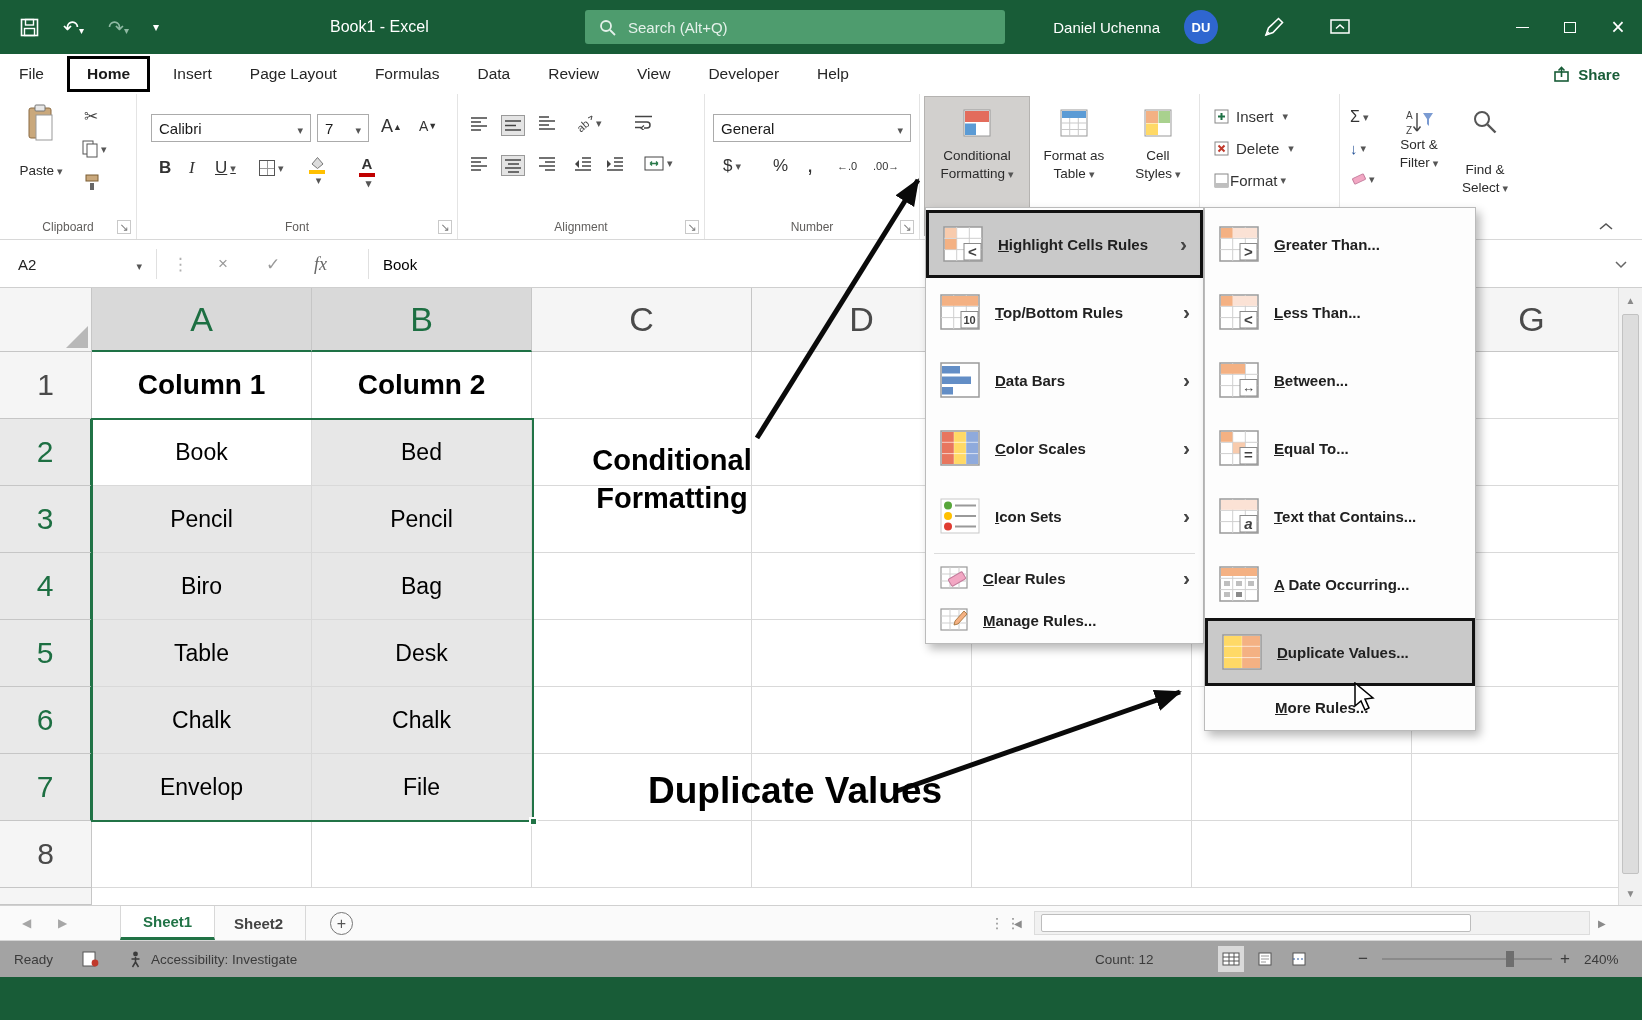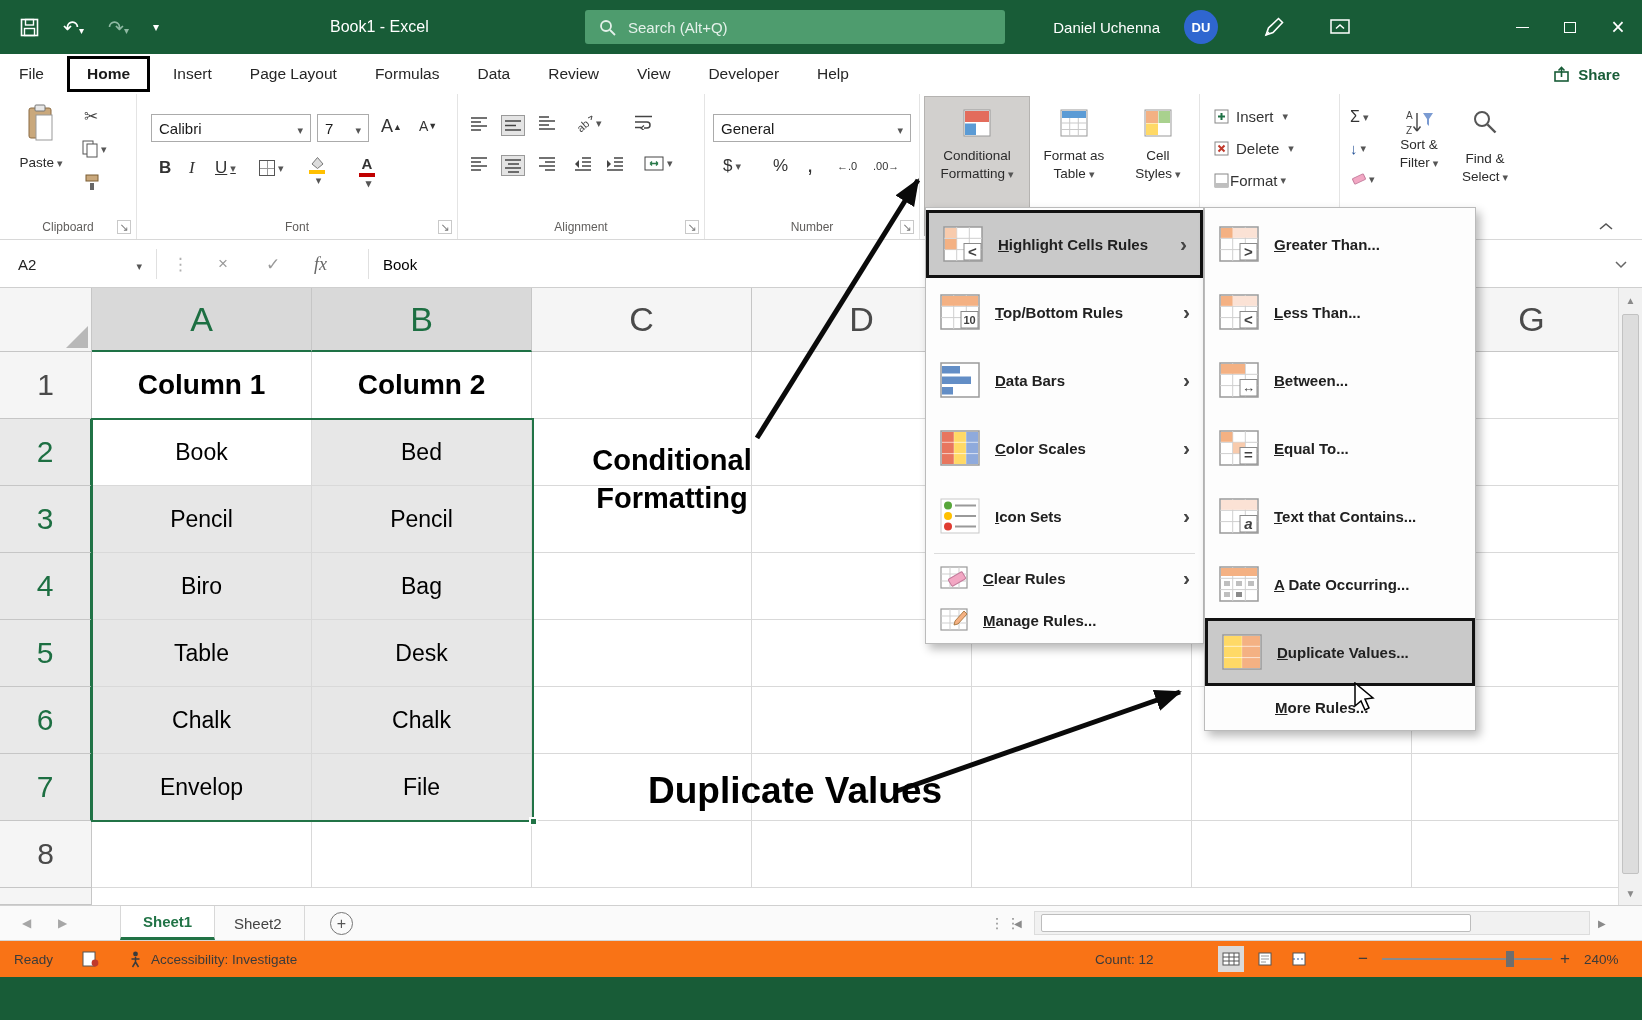--- a/index.html
+++ b/index.html
@@ -88,30 +88,30 @@
 
 
 #ann-svg { position:absolute; left:0; top:0; z-index:60; pointer-events:none; }
 .ann-cf { position:absolute; left:552px; top:441px; width:240px; text-align:center; font-size:29px; font-weight:bold; color:#000; line-height:38px; z-index:60; }
 .ann-dup { position:absolute; left:648px; top:770px; font-size:37px; font-weight:bold; color:#000; z-index:60; }
 #cursor { position:absolute; left:1352px; top:682px; z-index:70; }
 
 
 #tabbar { position:absolute; left:0; top:905px; width:1642px; height:35px; background:#FAFAFA; border-top:1px solid #D0D0D0; }
 .tnav { position:absolute; top:0; height:34px; display:flex; align-items:center; color:#A6A6A6; font-size:12px; }
-.sheettab { position:absolute; top:0; height:34px; display:flex; align-items:center; padding:0 22px; font-size:15px; border-right:1px solid #D8D8D8; }
+.sheettab { position:absolute; top:0; height:34px; display:flex; align-items:center; padding:0 22px; font-size:15px; border-right:1px solid #D8D8D8;font-weight:bold; }
 .sheettab.active { color:#217346; font-weight:bold; background:#fff; border-bottom:3px solid #217346; border-left:1px solid #D8D8D8; }
 .sheettab.inactive { color:#444; }
 .addsheet { position:absolute; left:330px; top:6px; width:23px; height:23px; border:1.5px solid #767676; border-radius:50%; color:#565656; font-size:16px; display:flex; align-items:center; justify-content:center; }
 .hscroll { position:absolute; left:1034px; top:5px; width:556px; height:24px; background:#F1F1F1; border:1px solid #DCDCDC; }
 .hthumb { position:absolute; left:6px; top:2px; width:430px; height:18px; background:#fff; border:1px solid #BDBDBD; border-radius:2px; }
 .harr { position:absolute; top:0; height:34px; display:flex; align-items:center; color:#8a8a8a; font-size:10px; }
 
 
-#statusbar { position:absolute; left:0; top:940px; width:1642px; height:37px; background:#f97316; border-top:1px solid #D6D6D6; font-size:13.5px; color:#3b3b3b; }
+#statusbar { position:absolute; left:0; top:940px; width:1642px; height:37px; background:#a3a3a3; border-top:1px solid #D6D6D6; font-size:13.5px; color:#3b3b3b; }
 .sb { position:absolute; top:0; height:36px; display:flex; align-items:center; gap:8px; }
 .viewico { width:26px; height:26px; display:flex; align-items:center; justify-content:center; }
 .viewico.active { background:#DADADA; }
 .zoomtrack { position:absolute; left:1382px; top:17px; width:170px; height:2px; background:#8a8a8a; }
 .zoomthumb { position:absolute; left:1506px; top:10px; width:8px; height:16px; background:#6e6e6e; }
 #bottomstrip { position:absolute; left:0; top:977px; width:1642px; height:43px; background:#185C37; }
 </style>
 </head>
 <body>
 
@@ -198,21 +198,21 @@
 
 <div id="ribbon">
 
   <div class="rgroup" style="left:0;width:137px">
     <div class="bigbtn" style="left:12px;top:6px;width:58px;height:116px">
       <svg width="30" height="38" style="margin-top:4px">
             <rect x="3" y="4" width="22" height="30" rx="2" fill="#C9A87C" stroke="#8B6B42"></rect>
             <rect x="9" y="1" width="10" height="6" rx="1" fill="#E8E8E8" stroke="#777"></rect>
             <rect x="10" y="11" width="16" height="25" fill="#fff" stroke="#999"></rect>
           </svg>
-      <span class="bl dd" style="margin-top:12px">Paste</span>
+      <span class="bl dd" style="margin-top:20px">Paste</span>
     </div>
     <span class="smallbtn" style="position:absolute;left:84px;top:12px;font-size:17px;color:#444">✂</span>
     <span class="smallbtn dd" style="position:absolute;left:82px;top:46px">
           <svg width="16" height="18">
             <rect x="1" y="1" width="10" height="13" fill="#fff" stroke="#555"></rect>
             <rect x="5" y="4" width="10" height="13" fill="#fff" stroke="#555"></rect>
           </svg>
         </span>
     <span class="smallbtn" style="position:absolute;left:84px;top:80px">
           <svg width="16" height="17">
@@ -406,21 +406,21 @@
             <polygon points="17,4 27,4 23,10 23,17 21,15 21,10" fill="#7B9BD2"></polygon>
           </svg>
       <span class="bl" style="margin-top:0">Sort &amp;</span>
       <span class="bl dd">Filter</span>
     </div>
     <div class="bigbtn" style="left:114px;top:3px;width:62px;height:138px">
       <svg width="26" height="26" style="margin-top:12px">
             <circle cx="10" cy="10" r="7" fill="none" stroke="#555" stroke-width="2"></circle>
             <path d="M15.5 15.5l8 8" stroke="#555" stroke-width="2.4"></path>
           </svg>
-      <span class="bl" style="margin-top:15px">Find &amp;</span>
+      <span class="bl" style="margin-top:26px">Find &amp;</span>
       <span class="bl dd">Select</span>
     </div>
   </div>
 
   <svg style="position:absolute;right:28px;bottom:8px" width="16" height="10">
         <path d="M2 8l6-5 6 5" fill="none" stroke="#555" stroke-width="1.6"></path>
       </svg>
 </div>
 
 <div id="formulabar">

